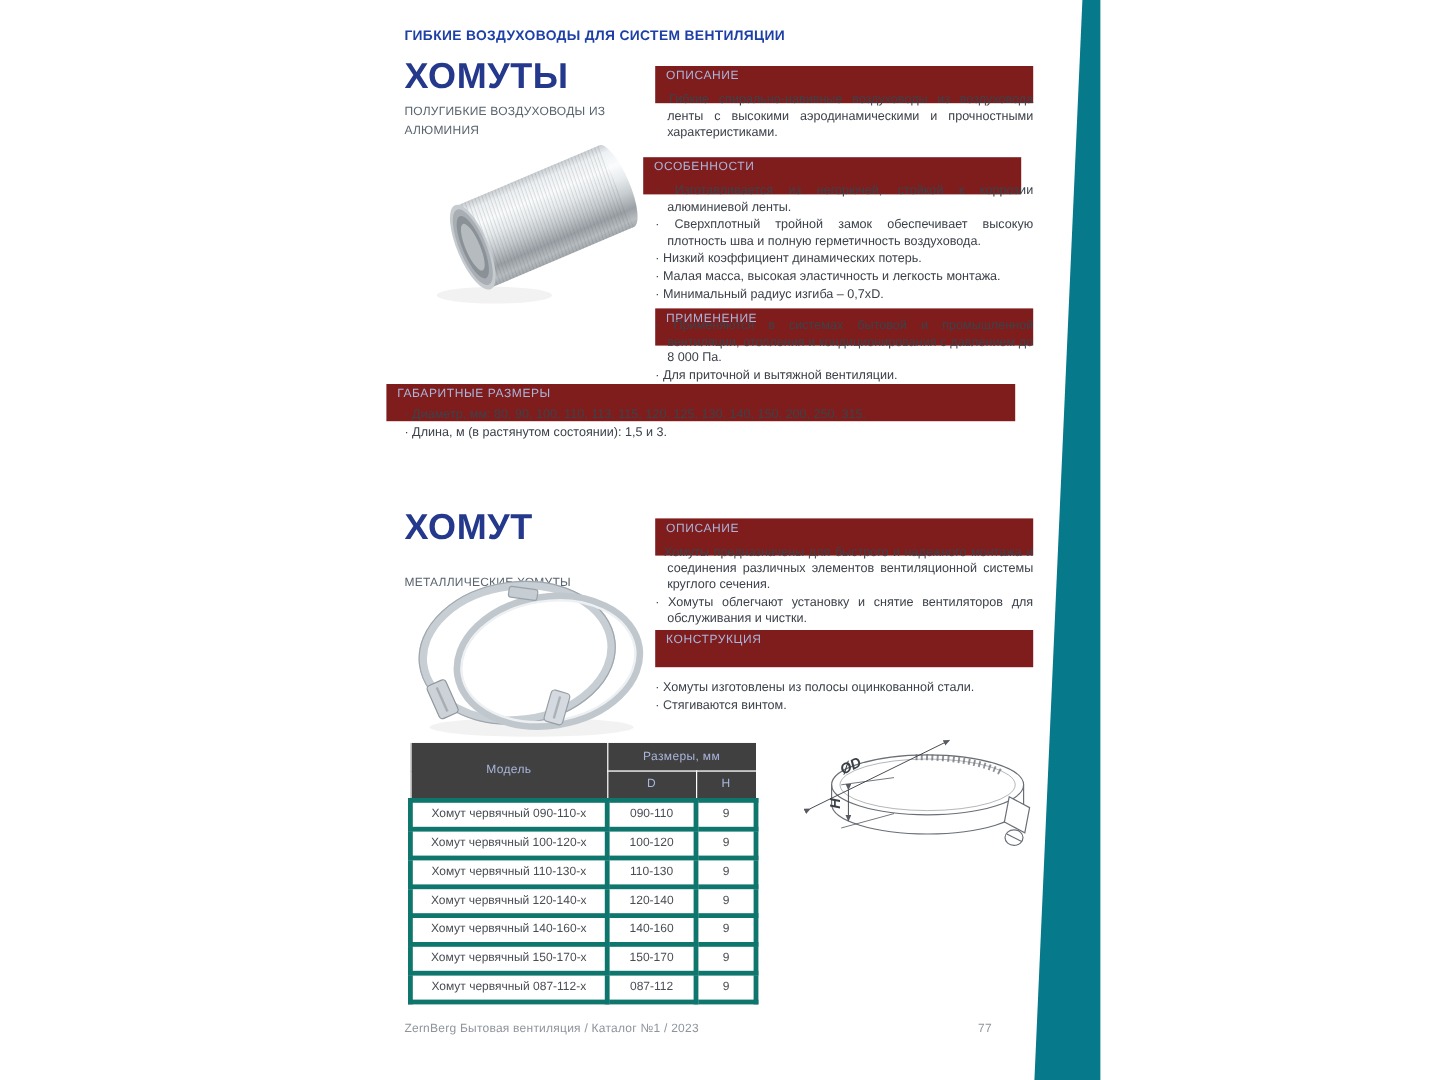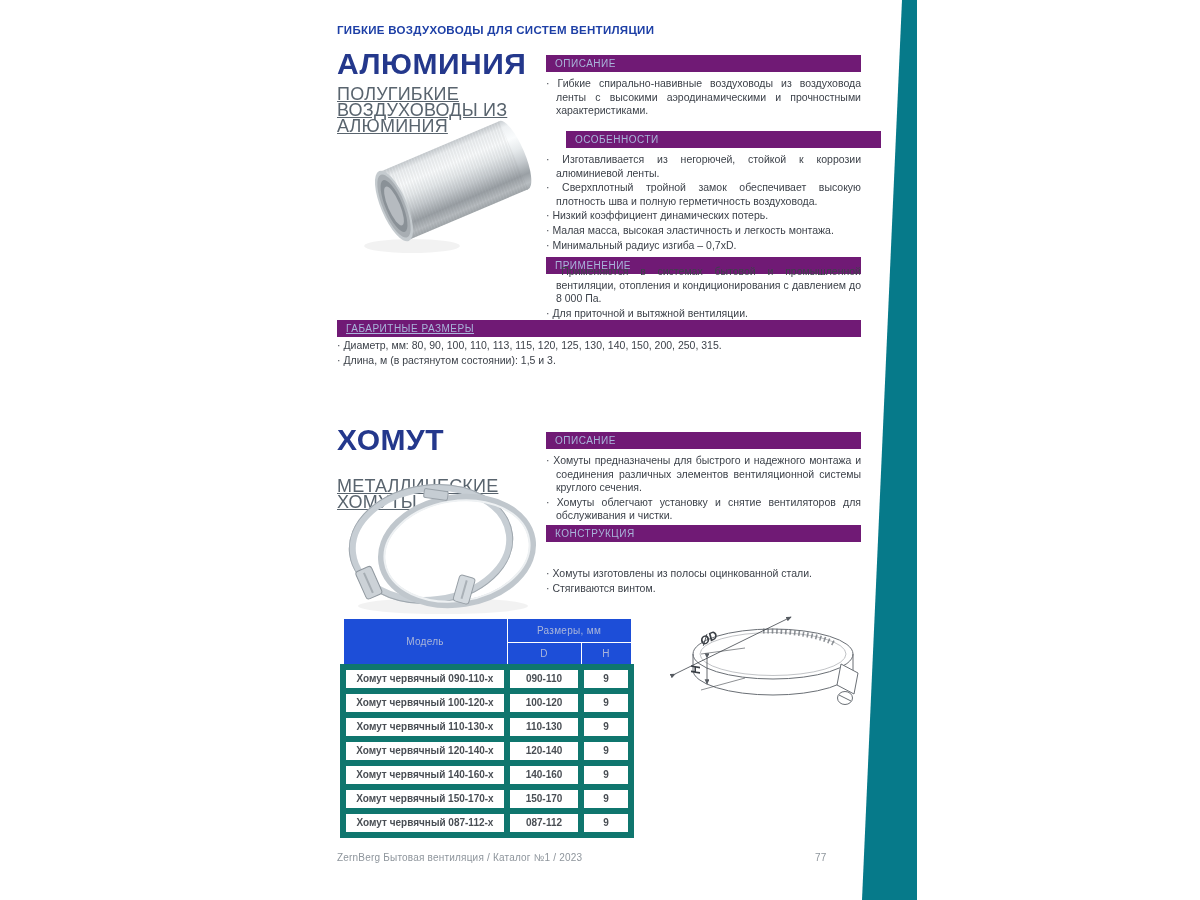--- a/index.html
+++ b/index.html
@@ -6,54 +6,54 @@
   .page{
     position:relative;width:1200px;height:900px;background:#ffffff;overflow:hidden;
     font-family:"Liberation Sans",sans-serif;color:#40454c;
   }
   .abs{position:absolute;}
   .teal-wedge{position:absolute;left:0;top:0;width:1200px;height:900px;pointer-events:none;}
   .page-heading{
     left:337px;top:24px;font-size:11.5px;font-weight:bold;color:#1d3fa6;letter-spacing:.3px;
   }
   .product-title{font-size:30px;font-weight:bold;color:#24388c;letter-spacing:.5px;line-height:32px;}
-  .product-subtitle{font-size:18px;color:#59646e;line-height:16px;letter-spacing:.2px;text-decoration:underline;}
+  .product-subtitle{font-size:10px;color:#59646e;line-height:16px;letter-spacing:.2px;}
   .bar{
-    height:17px;line-height:17px;background:#701a75;color:#a9b5da;
+    height:31px;line-height:17px;background:#7f1d1d;color:#a9b5da;
     font-size:10px;letter-spacing:.5px;padding:0 0 0 9px;box-sizing:border-box;
   }
   .bullets{font-size:10.5px;line-height:13.6px;color:#3d424a;}
   .bullets.justify .bullet{text-align:justify;}
   .bullet{padding-left:10px;text-indent:-10px;margin-bottom:1px;}
   .bullet::before{content:"\00B7\00A0";color:#3d424a;}
   
   table.clamps{border-collapse:collapse;font-size:10px;color:#494e54;background:#fff;}
   table.clamps th{
-    background:#1d4ed8;color:#a9b5da;font-weight:normal;border:1px solid #ffffff;
+    background:#404040;color:#a9b5da;font-weight:normal;border:1px solid #ffffff;
     font-size:10px;letter-spacing:.3px;
   }
   table.clamps thead tr{height:24px;}
   table.clamps tbody tr{height:24px;}
-  table.clamps td{border:6px solid #0f766e;text-align:center;padding:0 4px;font-weight:bold;}
+  table.clamps td{border:4px solid #0f766e;text-align:center;padding:0 4px;}
   table.clamps{border:1px solid #c9ced4;}
   .footer-text{font-size:10px;color:#8e959c;letter-spacing:.2px;}
   svg text{font-family:"Liberation Sans",sans-serif;}
 </style>
 </head>
 <body>
 
 <div class="page">
 
   <svg class="teal-wedge" viewBox="0 0 1200 900">
     <polygon points="902,0 917,0 917,900 862,900" fill="#067a8a"></polygon>
   </svg>
 
   <div class="abs page-heading">ГИБКИЕ ВОЗДУХОВОДЫ ДЛЯ СИСТЕМ ВЕНТИЛЯЦИИ</div>
 
-  <div class="abs product-title" style="left:337px;top:48px;">АЛЮМИНИЯ</div>
+  <div class="abs product-title" style="left:337px;top:48px;">ХОМУТЫ</div>
   <div class="abs product-subtitle" style="left:337px;top:86px;width:185px;">ПОЛУГИБКИЕ ВОЗДУХОВОДЫ ИЗ АЛЮМИНИЯ</div>
 
   <svg class="abs" style="left:342px;top:118px;" width="195" height="145" viewBox="0 0 195 145">
     <defs>
       <linearGradient id="gBody" x1="0" y1="0" x2="0" y2="1">
         <stop offset="0" stop-color="#c9ced2"></stop>
         <stop offset="0.10" stop-color="#eef1f3"></stop>
         <stop offset="0.28" stop-color="#fafcfd"></stop>
         <stop offset="0.45" stop-color="#e6eaec"></stop>
         <stop offset="0.62" stop-color="#c6cbcf"></stop>
@@ -75,36 +75,36 @@
       <ellipse cx="52" cy="88" rx="8.5" ry="28" fill="#8a9197"></ellipse>
       <ellipse cx="52" cy="88" rx="6" ry="21" fill="#b6bbc0"></ellipse>
     </g>
   </svg>
 
   <div class="abs bar" style="left:546px;top:55px;width:315px;">ОПИСАНИЕ</div>
   <div class="abs bullets justify" style="left:546px;top:77px;width:315px;">
     <div class="bullet">Гибкие спирально-навивные воздуховоды из воздуховода ленты с высокими аэродинамическими и прочностными характеристиками.</div>
   </div>
 
-  <div class="abs bar" style="left:566px;top:131px;width:315px;">ОСОБЕННОСТИ</div>
+  <div class="abs bar" style="left:536px;top:131px;width:315px;">ОСОБЕННОСТИ</div>
   <div class="abs bullets justify" style="left:546px;top:153px;width:315px;">
     <div class="bullet">Изготавливается из негорючей, стойкой к коррозии алюминиевой ленты.</div>
     <div class="bullet">Сверхплотный тройной замок обеспечивает высокую плотность шва и полную герметичность воздуховода.</div>
     <div class="bullet">Низкий коэффициент динамических потерь.</div>
     <div class="bullet">Малая масса, высокая эластичность и легкость монтажа.</div>
     <div class="bullet">Минимальный радиус изгиба – 0,7xD.</div>
   </div>
 
   <div class="abs bar" style="left:546px;top:257px;width:315px;">ПРИМЕНЕНИЕ</div>
   <div class="abs bullets justify" style="left:546px;top:265px;width:315px;">
     <div class="bullet">Применяются в системах бытовой и промышленной вентиляции, отопления и кондиционирования с давлением до 8 000 Па.</div>
     <div class="bullet">Для приточной и вытяжной вентиляции.</div>
   </div>
 
-  <div class="abs bar" style="left:337px;top:320px;width:524px;text-decoration:underline;">ГАБАРИТНЫЕ РАЗМЕРЫ</div>
+  <div class="abs bar" style="left:322px;top:320px;width:524px;">ГАБАРИТНЫЕ РАЗМЕРЫ</div>
   <div class="abs bullets" style="left:337px;top:339px;width:524px;">
     <div class="bullet">Диаметр, мм: 80, 90, 100, 110, 113, 115, 120, 125, 130, 140, 150, 200, 250, 315.</div>
     <div class="bullet">Длина, м (в растянутом состоянии): 1,5 и 3.</div>
   </div>
 
   <div class="abs product-title" style="left:337px;top:424px;">ХОМУТ</div>
   <div class="abs product-subtitle" style="left:337px;top:478px;width:220px;">МЕТАЛЛИЧЕСКИЕ ХОМУТЫ</div>
 
   <svg class="abs" style="left:338px;top:474px;" width="210" height="148" viewBox="0 0 210 148">
     <ellipse cx="105" cy="132" rx="85" ry="8" fill="rgba(0,0,0,0.05)"></ellipse>

